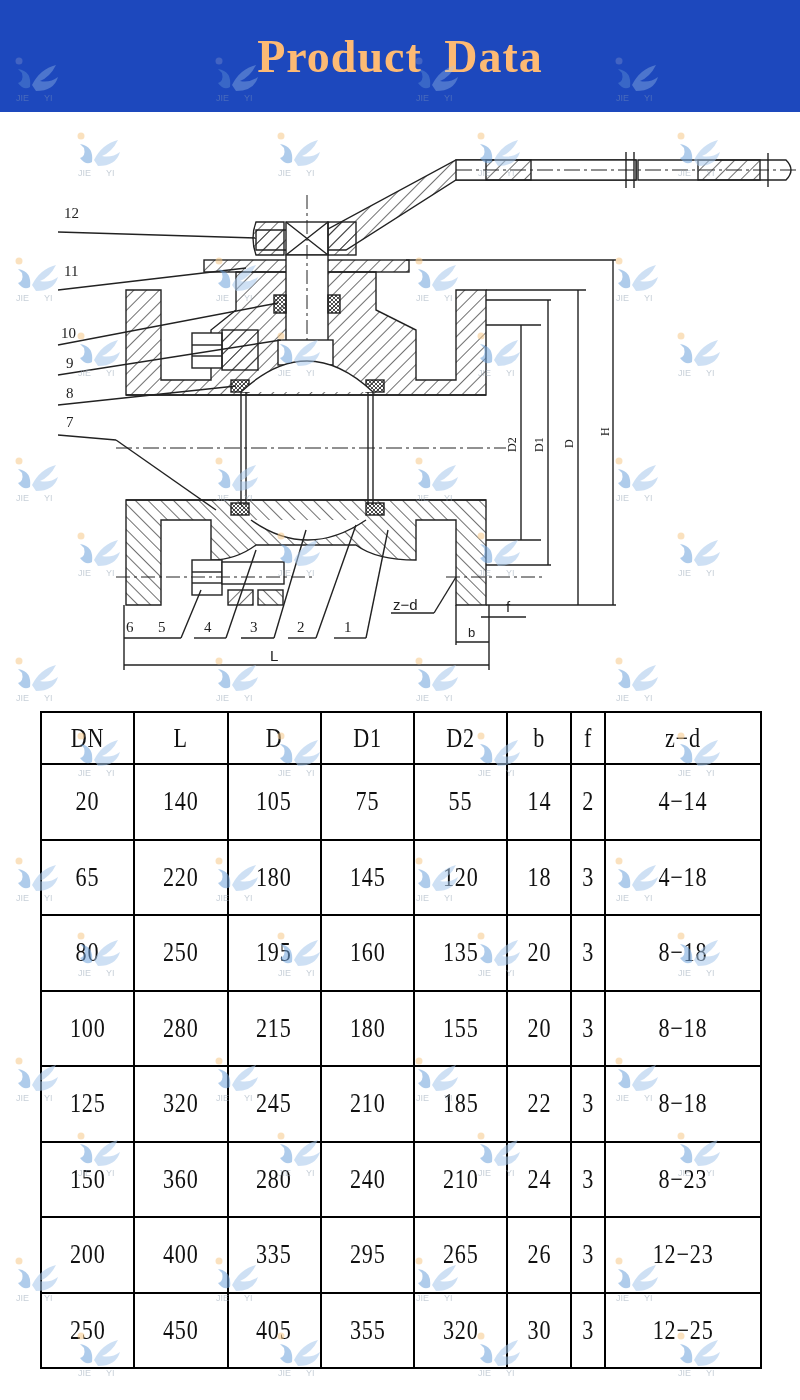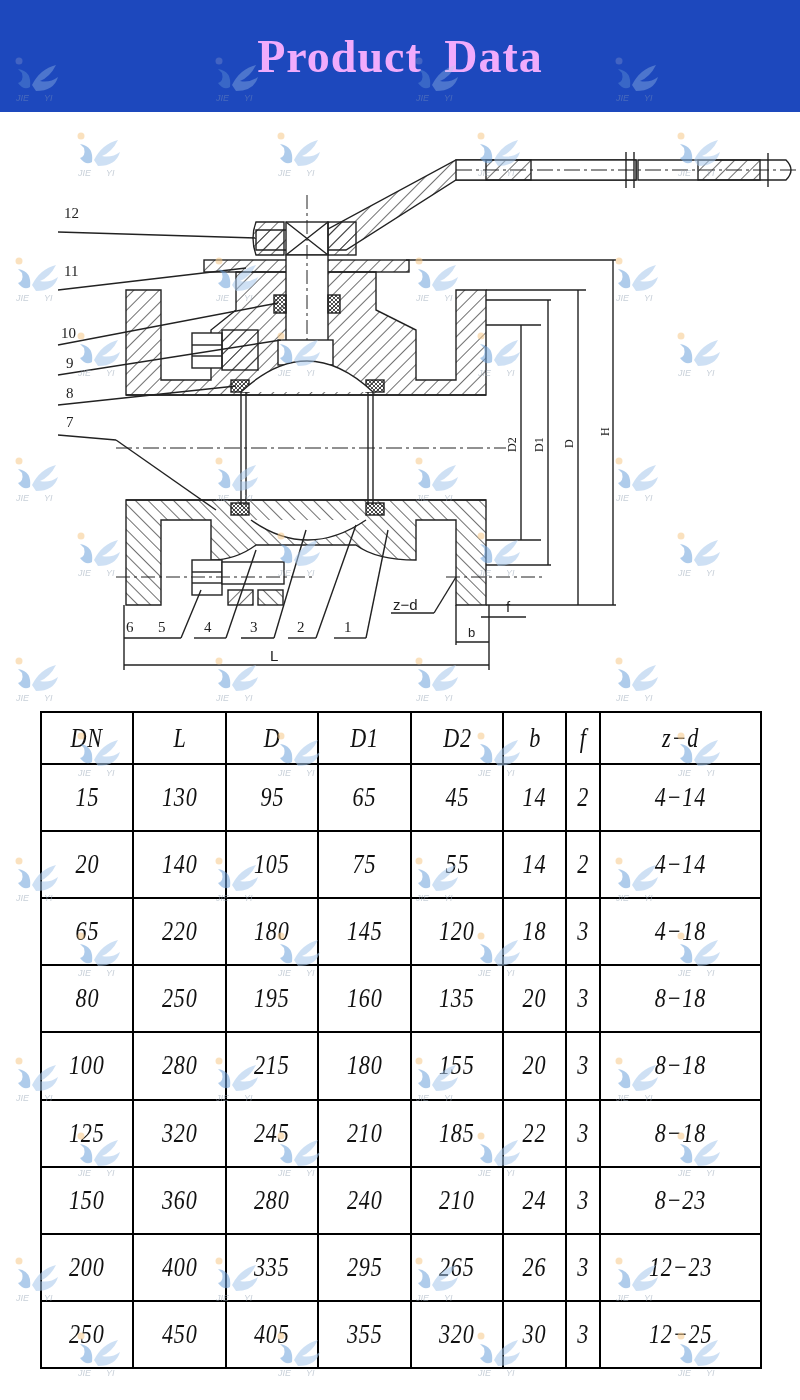--- a/index.html
+++ b/index.html
@@ -1,28 +1,28 @@
 <!DOCTYPE html>
 <html><head>
   <meta charset="utf-8">
   <style>
     * { margin: 0; padding: 0; box-sizing: border-box; }
     body { width: 800px; height: 1400px; background: #ffffff; position: relative; overflow: hidden; font-family: "Liberation Serif", serif; }
     .banner { position: absolute; left: 0; top: 0; width: 800px; height: 112px; background: #1d48bd; }
-    .banner-title { position: absolute; left: 0; top: 30px; width: 800px; text-align: center; color: #f0abfc; font-family: "Liberation Serif", serif; font-size: 46px; font-weight: bold; letter-spacing: 1px; word-spacing: 10px; }
+    .banner-title { position: absolute; left: 0; top: 30px; width: 800px; text-align: center; color: #fdba74; font-family: "Liberation Serif", serif; font-size: 46px; font-weight: bold; letter-spacing: 1px; word-spacing: 10px; }
     .drawing { position: absolute; left: 0; top: 112px; width: 800px; height: 598px; margin-left: 16px; }
     .drawing svg { width: 800px; height: 598px; }
-    .spec-table { position: absolute; left: 40px; top: 711px; width: 722px; height: 658px; border-collapse: collapse; font-style: italic; }
+    .spec-table { position: absolute; left: 40px; top: 711px; width: 722px; height: 658px; border-collapse: collapse; }
     .spec-table td, .spec-table th { border: 2px solid #000; text-align: center; font-family: "Liberation Serif", serif; font-size: 27px; font-weight: normal; color: #111; transform-origin: center; }
     .spec-table th { height: 52px; }
     .spec-table td { height: 46.6px; }
     .cell-text { display: inline-block; transform: scaleX(0.82); letter-spacing: 1px; }
     .wm { position: absolute; width: 54px; height: 48px; pointer-events: none; }
     .wm svg { width: 54px; height: 48px; }
-    .watermarks { position: absolute; left: 0; top: 0; width: 740px; height: 1400px; pointer-events: none; font-style: italic; }
+    .watermarks { position: absolute; left: 0; top: 0; width: 740px; height: 1400px; pointer-events: none; }
   </style>
 </head>
 <body>
 
 <div class="banner">
   <div class="banner-title">Product  Data</div>
 </div>
 
 <div class="drawing">
   <svg viewBox="0 112 800 598" xmlns="http://www.w3.org/2000/svg" font-family="Liberation Serif, serif">
@@ -169,30 +169,20 @@
       <th><span class="cell-text">D</span></th>
       <th><span class="cell-text">D1</span></th>
       <th><span class="cell-text">D2</span></th>
       <th><span class="cell-text">b</span></th>
       <th><span class="cell-text">f</span></th>
       <th><span class="cell-text">z−d</span></th>
     </tr>
   </thead>
   <tbody id="table-body">
       <tr>
-        <td><span class="cell-text">15</span></td>
-        <td><span class="cell-text">130</span></td>
-        <td><span class="cell-text">95</span></td>
-        <td><span class="cell-text">65</span></td>
-        <td><span class="cell-text">45</span></td>
-        <td><span class="cell-text">14</span></td>
-        <td><span class="cell-text">2</span></td>
-        <td><span class="cell-text">4−14</span></td>
-      </tr>
-      <tr>
         <td><span class="cell-text">20</span></td>
         <td><span class="cell-text">140</span></td>
         <td><span class="cell-text">105</span></td>
         <td><span class="cell-text">75</span></td>
         <td><span class="cell-text">55</span></td>
         <td><span class="cell-text">14</span></td>
         <td><span class="cell-text">2</span></td>
         <td><span class="cell-text">4−14</span></td>
       </tr>
       <tr>

